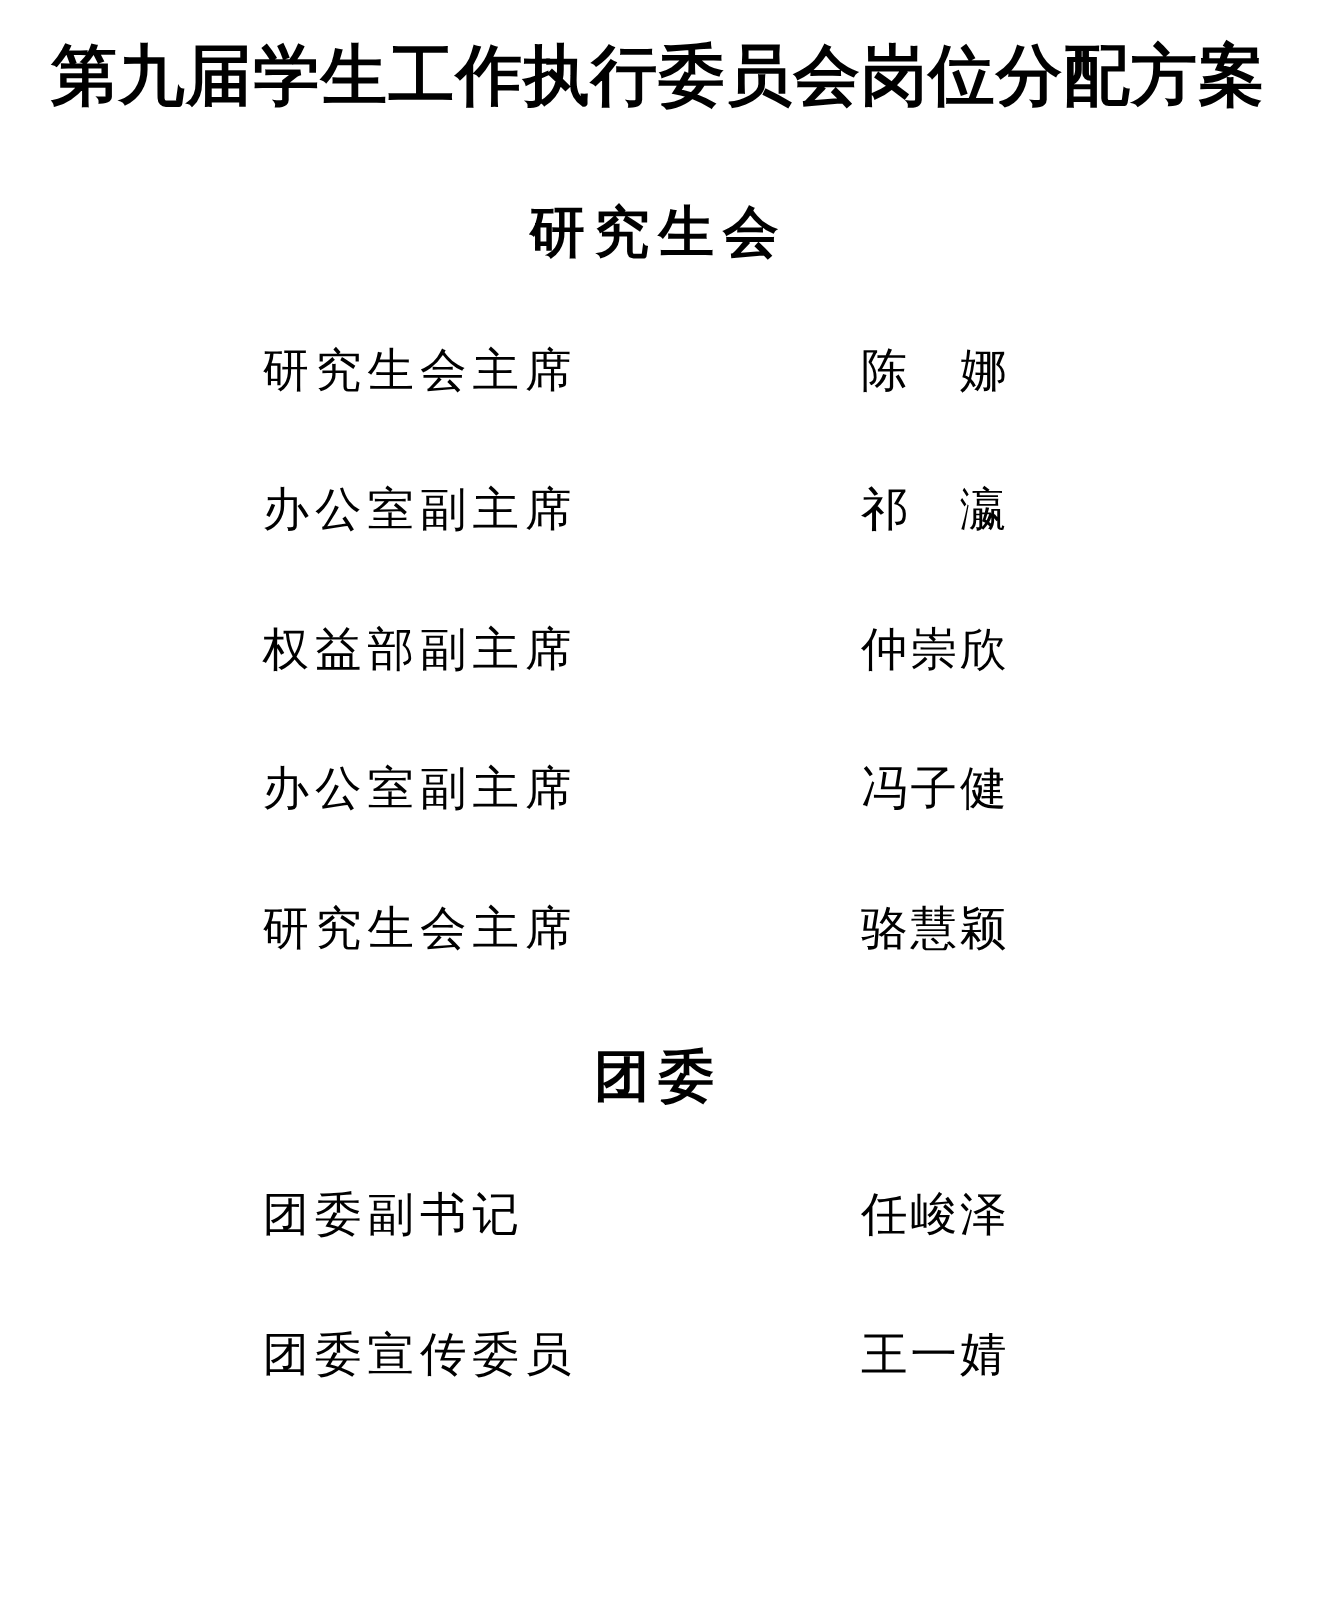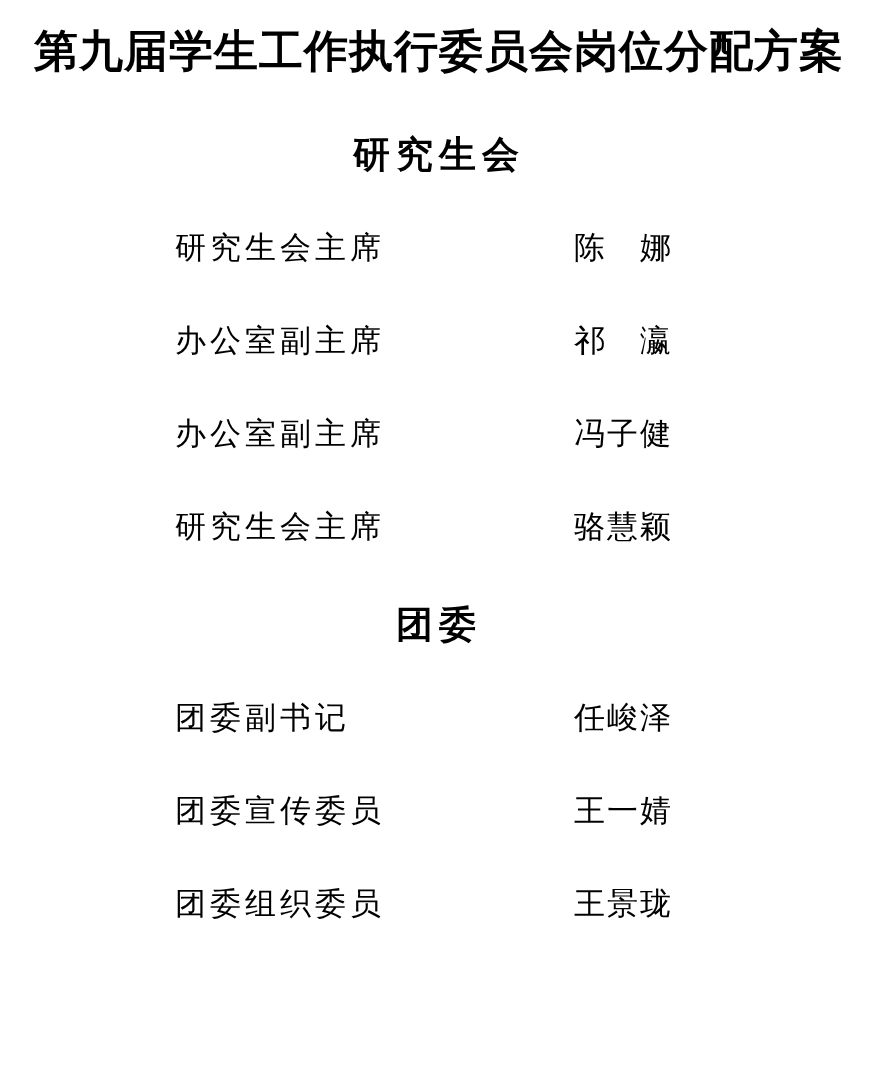--- a/index.html
+++ b/index.html
@@ -74,39 +74,39 @@
   <div class="rows">
     <div class="row">
       <span class="position">研究生会主席</span>
       <span class="name">陈　娜</span>
     </div>
     <div class="row">
       <span class="position">办公室副主席</span>
       <span class="name">祁　瀛</span>
     </div>
     <div class="row">
+      <span class="position">权益部副主席</span>
+      <span class="name">仲崇欣</span>
+    </div>
+    <div class="row">
       <span class="position">办公室副主席</span>
       <span class="name">冯子健</span>
     </div>
     <div class="row">
       <span class="position">研究生会主席</span>
       <span class="name">骆慧颖</span>
     </div>
   </div>
 
   <h2 class="section-heading">团委</h2>
 
   <div class="rows">
     <div class="row">
       <span class="position">团委副书记</span>
       <span class="name">任峻泽</span>
     </div>
     <div class="row">
       <span class="position">团委宣传委员</span>
       <span class="name">王一婧</span>
     </div>
-    <div class="row">
-      <span class="position">团委组织委员</span>
-      <span class="name">王景珑</span>
-    </div>
   </div>
 
 </div>
 
 </body></html>

